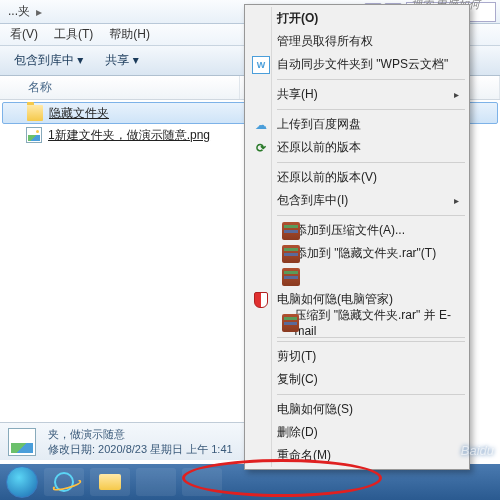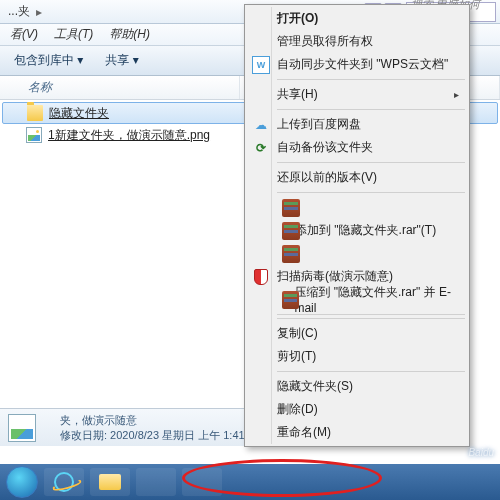--- a/index.html
+++ b/index.html
@@ -10,46 +10,46 @@
     
     .addr-bar { height: 24px; background: linear-gradient(#fafcfe,#e8f0f8); border-bottom: 1px solid #b8c8d8; display: flex; align-items: center; padding: 0 4px; font-size: 12px; }
     .addr-seg { padding: 0 4px; color: #333; }
     .addr-sep { color: #666; padding: 0 2px; }
     .addr-nav { display: flex; margin-left: auto; gap: 2px; }
     .addr-btn { width: 18px; height: 18px; border: 1px solid #aac; background: linear-gradient(#fff,#e0e8f0); border-radius: 2px; display: flex; align-items: center; justify-content: center; font-size: 10px; color: #346; }
     .search-box { width: 90px; height: 20px; border: 1px solid #aac; background: #fff; margin-left: 4px; padding: 0 4px; font-size: 11px; color: #888; font-style: italic; display: flex; align-items: center; }
     
     
     .menu-bar { height: 22px; background: linear-gradient(#fafcfe,#eef4fa); border-bottom: 1px solid #c8d4e0; display: flex; align-items: center; padding: 0 2px; }
-    .menu-item { padding: 4px 8px; color: #333; cursor: default; font-style: italic; }
+    .menu-item { padding: 4px 8px; color: #333; cursor: default; }
     
     
     .toolbar { height: 30px; background: linear-gradient(#f4f8fc,#dae6f2); border-bottom: 1px solid #b0c0d0; display: flex; align-items: center; padding: 0 4px; gap: 2px; }
     .tool-btn { padding: 3px 10px; color: #1a3a5a; cursor: default; border-radius: 3px; }
     
     
     .col-header { height: 24px; background: linear-gradient(#fff,#f0f4f8); border-bottom: 1px solid #d0d8e0; display: flex; align-items: center; }
-    .col-cell { padding: 0 0; border-right: 1px solid #e0e6ec; height: 100%; display: flex; align-items: center; color: #4a6a8a; font-style: italic; }
+    .col-cell { padding: 0 0; border-right: 1px solid #e0e6ec; height: 100%; display: flex; align-items: center; color: #4a6a8a; }
     .col-name { width: 240px; padding-left: 28px; }
     .col-size { margin-left: auto; width: 60px; }
     
     
     .file-list { padding: 2px 0; }
     .file-row { height: 22px; display: flex; align-items: center; padding-left: 26px; }
     .file-row.selected { background: linear-gradient(#e8f2fc,#cfe4f8); border: 1px solid #7db2e8; border-radius: 2px; margin: 0 2px; padding-left: 24px; }
     .file-icon { width: 16px; height: 16px; margin-right: 6px; display: inline-flex; align-items: center; justify-content: center; }
     .folder-icon { background: linear-gradient(#ffe9a8,#f5c94a); border-radius: 1px; position: relative; }
     .folder-icon::before { content:""; position:absolute; top:-3px; left:0; width:7px; height:3px; background:#f5c94a; border-radius:1px 1px 0 0; }
     .img-icon { background: #fff; border: 1px solid #8ab; position: relative; }
     .img-icon::before { content:""; position:absolute; bottom:1px; left:1px; right:1px; height:6px; background: linear-gradient(135deg,#6bc06b 50%,#4a9eda 50%); }
     .img-icon::after { content:""; position:absolute; top:2px; right:2px; width:3px; height:3px; background:#f5c94a; border-radius:50%; }
     .file-name { color: #222; text-decoration: underline; }
     
     
-    .status-bar { position: absolute; bottom: 54px; left: 0; right: 240px; height: 38px; background: linear-gradient(#f4f8fc,#e4ecf4); border-top: 1px solid #c0ccd8; display: flex; align-items: center; padding: 0 8px; gap: 24px; }
+    .status-bar { position: absolute; bottom: 40px; left: 0; right: 240px; height: 38px; background: linear-gradient(#f4f8fc,#e4ecf4); border-top: 1px solid #c0ccd8; display: flex; align-items: center; padding: 0 8px; gap: 12px; }
     .status-thumb { width: 28px; height: 28px; background: #fff; border: 1px solid #8ab; position: relative; }
     .status-thumb::before { content:""; position:absolute; bottom:2px; left:2px; right:2px; height:10px; background: linear-gradient(135deg,#6bc06b 50%,#4a9eda 50%); }
     .status-text { line-height: 1.3; color: #3a5a7a; font-size: 11px; }
     
     
     .taskbar { position: absolute; bottom: 0; left: 0; right: 0; height: 36px; background: linear-gradient(#4a7ab0,#2a5a90); display: flex; align-items: center; padding: 0 6px; gap: 6px; }
     .start-orb { width: 32px; height: 32px; border-radius: 50%; background: radial-gradient(circle at 40% 35%, #5bd5f5,#1a6ab0); border: 1px solid #3a7ac0; }
     .tb-icon { width: 40px; height: 28px; background: rgba(255,255,255,0.08); border-radius: 3px; display: flex; align-items: center; justify-content: center; }
     .ie-icon { width: 20px; height: 20px; border: 2px solid #5bd5f5; border-radius: 50%; position: relative; }
     .ie-icon::after { content:""; position:absolute; top:7px; left:-4px; width:26px; height:4px; border: 2px solid #ffc040; border-radius: 50%; transform: rotate(-15deg); border-top-color: transparent; }
@@ -69,21 +69,21 @@
     .ic-refresh { color:#2a7a2a; font-weight:bold; }
     .ic-rar { background: linear-gradient(#b05030,#8a3a20); border-radius:2px; position:relative; }
     .ic-rar::before { content:""; position:absolute; top:3px; left:2px; right:2px; height:3px; background:#5a9a5a; }
     .ic-rar::after { content:""; position:absolute; top:8px; left:2px; right:2px; height:3px; background:#5a6a9a; }
     .ic-shield { width:14px; height:16px; background: linear-gradient(90deg,#e03030 50%,#fff 50%); border-radius: 2px 2px 6px 6px; border:1px solid #b02020; }
     
     
     .highlight-ellipse { position: absolute; left: 182px; top: 459px; width: 200px; height: 38px; border: 3px solid #e02020; border-radius: 50%; pointer-events: none; z-index: 100; }
     
     
-    .watermark { position: absolute; right: 6px; bottom: 42px; color: rgba(255,255,255,0.6); font-size: 10px; font-style: italic; text-shadow: 0 0 4px #4a7ab0; }
+    .watermark { position: absolute; right: 6px; bottom: 42px; color: rgba(255,255,255,0.6); font-size: 13px; font-style: italic; text-shadow: 0 0 4px #4a7ab0; }
   </style>
 </head>
 <body>
 
 <div class="window">
 
   <div class="addr-bar">
     <span class="addr-seg">...夹</span>
     <span class="addr-sep">▸</span>
     <div class="addr-nav">
@@ -150,51 +150,53 @@
       </div>
     <div class="ctx-sep"></div>
     <div class="ctx-item submenu">共享(H)</div>
     <div class="ctx-sep"></div>
     <div class="ctx-item">
         <span class="ctx-icon ic-cloud">☁</span>
         <span>上传到百度网盘</span>
       </div>
     <div class="ctx-item">
         <span class="ctx-icon ic-refresh">⟳</span>
-        <span>自动备份该文件夹</span>
+        <span>还原以前的版本</span>
       </div>
     <div class="ctx-sep"></div>
     <div class="ctx-item">还原以前的版本(V)</div>
-    <div class="ctx-sep"></div>
-    <div class="ctx-item">
-        <span class="ctx-icon ic-rar"></span>
+    <div class="ctx-item submenu">包含到库中(I)</div>
+    <div class="ctx-sep"></div>
+    <div class="ctx-item">
+        <span class="ctx-icon ic-rar"></span>
+        <span>添加到压缩文件(A)...</span>
       </div>
     <div class="ctx-item">
         <span class="ctx-icon ic-rar"></span>
         <span>添加到 "隐藏文件夹.rar"(T)</span>
       </div>
     <div class="ctx-item">
         <span class="ctx-icon ic-rar"></span>
       </div>
     <div class="ctx-item">
         <span class="ctx-icon">
           <span class="ic-shield"></span>
         </span>
-        <span>扫描病毒(做演示随意)</span>
+        <span>电脑如何隐(电脑管家)</span>
       </div>
     <div class="ctx-item">
         <span class="ctx-icon ic-rar"></span>
         <span>压缩到 "隐藏文件夹.rar" 并 E-mail</span>
       </div>
     <div class="ctx-sep"></div>
     <div class="ctx-sep"></div>
+    <div class="ctx-item">剪切(T)</div>
     <div class="ctx-item">复制(C)</div>
-    <div class="ctx-item">剪切(T)</div>
-    <div class="ctx-sep"></div>
-    <div class="ctx-item">隐藏文件夹(S)</div>
+    <div class="ctx-sep"></div>
+    <div class="ctx-item">电脑如何隐(S)</div>
     <div class="ctx-item">删除(D)</div>
     <div class="ctx-item">重命名(M)</div>
 
   </div>
 
   <div class="highlight-ellipse"></div>
   <div class="watermark">Baidu</div>
 
 </div>
 

